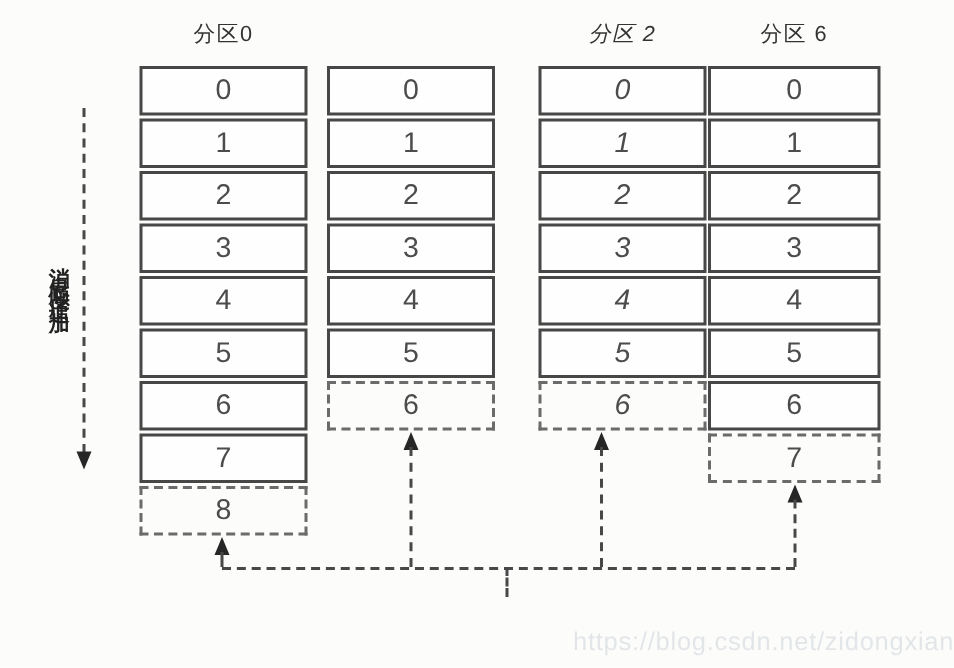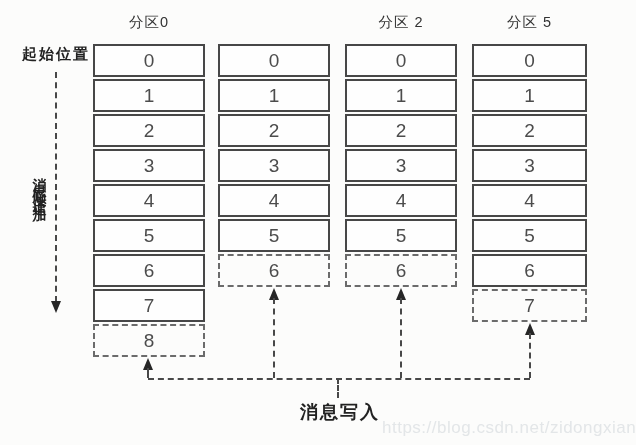--- a/index.html
+++ b/index.html
@@ -48,21 +48,20 @@
   #watermark{
     position:absolute;left:382px;top:418px;
     font-size:17px;color:#e3e6e8;letter-spacing:0.5px;white-space:nowrap;
   }
 </style>
 </head>
 <body>
 
 <div id="stage">
 
-  <div class="side-label" id="start-label" style="left:22px;top:45px;">起始位置</div>
 
   <div class="vdash" id="append-line" style="left:55px;top:72px;height:230px;"></div>
   <div class="arrow-down" id="append-arrowhead" style="left:51px;top:301px;"></div>
   <div id="append-text">消息顺序追加</div>
 
 
   <div id="partitions">
       <div class="column" style="left: 93px; width: 112px;">
         <div class="col-header">分区0</div>
         <div class="cell" style="top: 44px;">0</div>
@@ -77,32 +76,32 @@
       </div>
       <div class="column" style="left: 218px; width: 112px;">
         <div class="cell" style="top: 44px;">0</div>
         <div class="cell" style="top: 79px;">1</div>
         <div class="cell" style="top: 114px;">2</div>
         <div class="cell" style="top: 149px;">3</div>
         <div class="cell" style="top: 184px;">4</div>
         <div class="cell" style="top: 219px;">5</div>
         <div class="cell dashed" style="top: 254px;">6</div>
       </div>
-      <div class="column" style="left: 345px; width: 112px;">
+      <div class="column" style="left: 359px; width: 112px; font-style: italic;">
         <div class="col-header">分区 2</div>
         <div class="cell" style="top: 44px;">0</div>
         <div class="cell" style="top: 79px;">1</div>
         <div class="cell" style="top: 114px;">2</div>
         <div class="cell" style="top: 149px;">3</div>
         <div class="cell" style="top: 184px;">4</div>
         <div class="cell" style="top: 219px;">5</div>
         <div class="cell dashed" style="top: 254px;">6</div>
       </div>
       <div class="column" style="left: 472px; width: 115px;">
-        <div class="col-header">分区 5</div>
+        <div class="col-header">分区 6</div>
         <div class="cell" style="top: 44px;">0</div>
         <div class="cell" style="top: 79px;">1</div>
         <div class="cell" style="top: 114px;">2</div>
         <div class="cell" style="top: 149px;">3</div>
         <div class="cell" style="top: 184px;">4</div>
         <div class="cell" style="top: 219px;">5</div>
         <div class="cell" style="top: 254px;">6</div>
         <div class="cell dashed" style="top: 289px;">7</div>
       </div>
     </div>
@@ -112,16 +111,15 @@
       <div class="arrow-up" style="left: 269px; top: 288px;"></div>
       <div class="vdash" style="left: 273px; top: 298px; height: 80px;"></div>
       <div class="arrow-up" style="left: 396px; top: 288px;"></div>
       <div class="vdash" style="left: 400px; top: 298px; height: 80px;"></div>
       <div class="arrow-up" style="left: 524.5px; top: 323px;"></div>
       <div class="vdash" style="left: 528.5px; top: 333px; height: 45px;"></div>
       <div class="hdash" style="left: 148px; top: 378px; width: 381.5px;"></div>
       <div class="vdash" style="left: 337px; top: 378px; height: 20px;"></div>
     </div>
 
-  <div id="write-label">消息写入</div>
 
   <div id="watermark">https://blog.csdn.net/zidongxiangxi</div>
 </div>
 
 </body></html>

